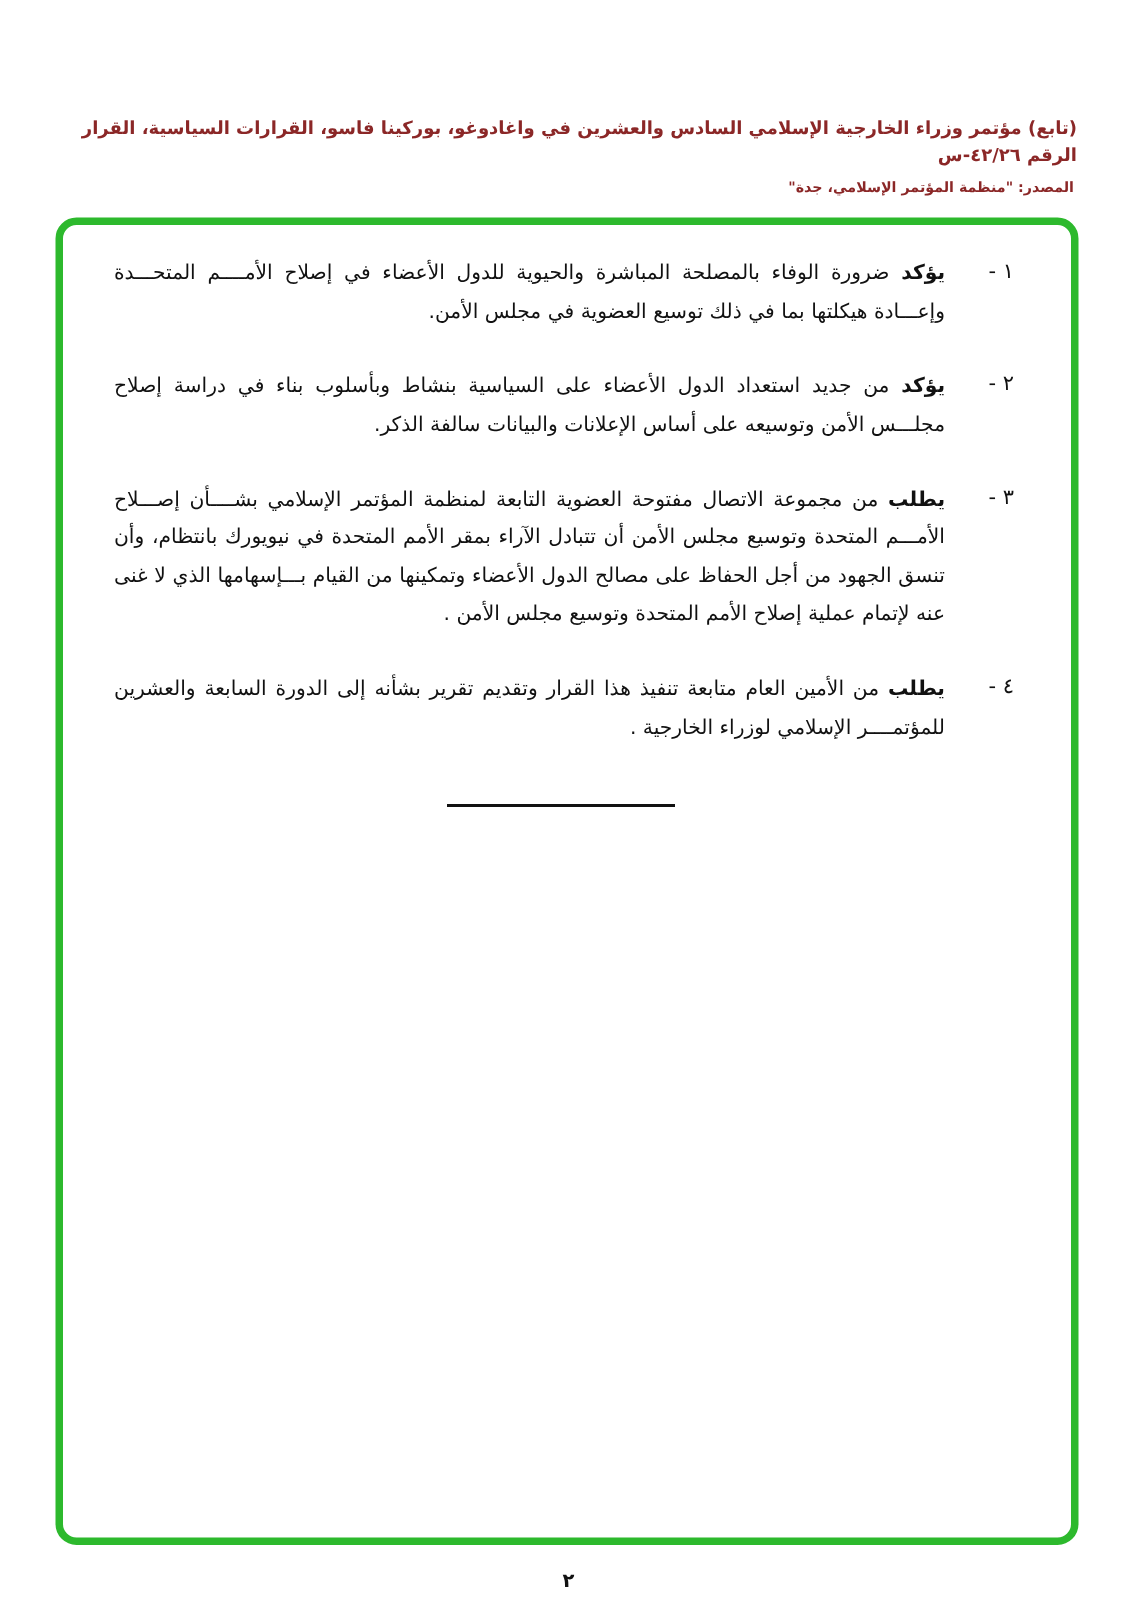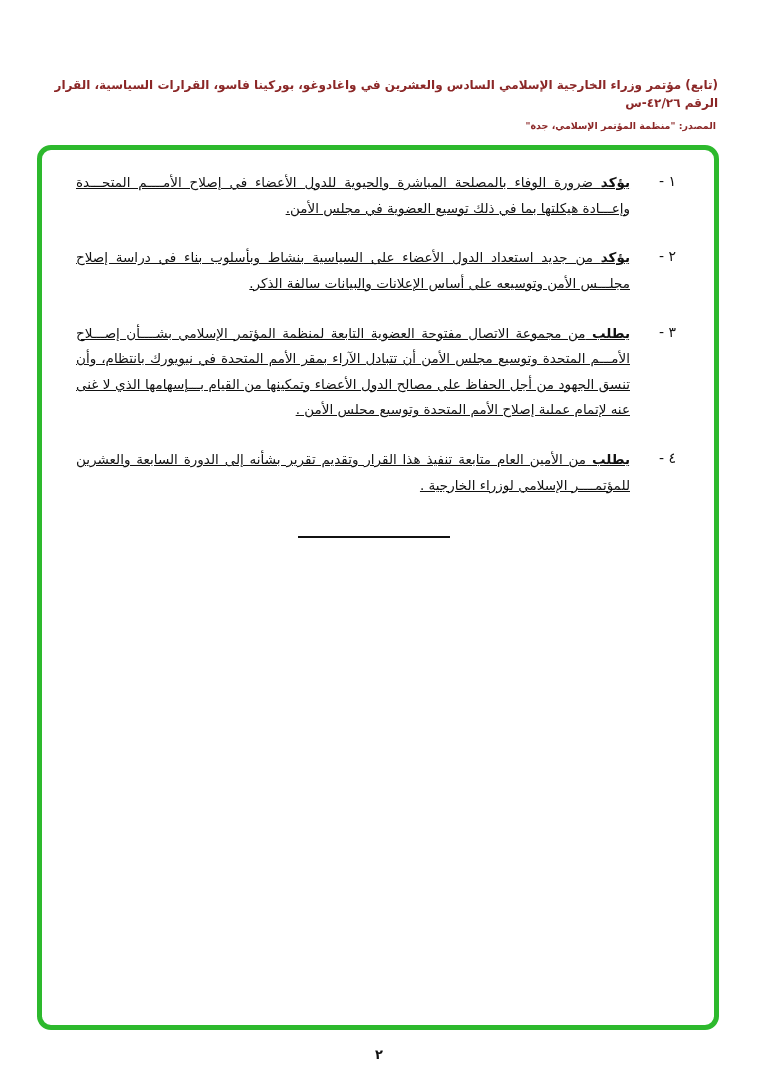--- a/index.html
+++ b/index.html
@@ -61,21 +61,20 @@
     letter-spacing: 2px;
   }
   .item-text {
     flex: 1;
     font-size: 13.5px;
     color: #111;
     line-height: 1.9;
     text-align: justify;
     text-justify: inter-word;
     padding-left: 4px;
-    text-decoration: underline;
   }
   .lead {
     font-weight: bold;
   }
   .end-rule {
     width: 152px;
     border-bottom: 2px solid #111;
     margin: 38px auto 0 auto;
   }
   .page-number {

